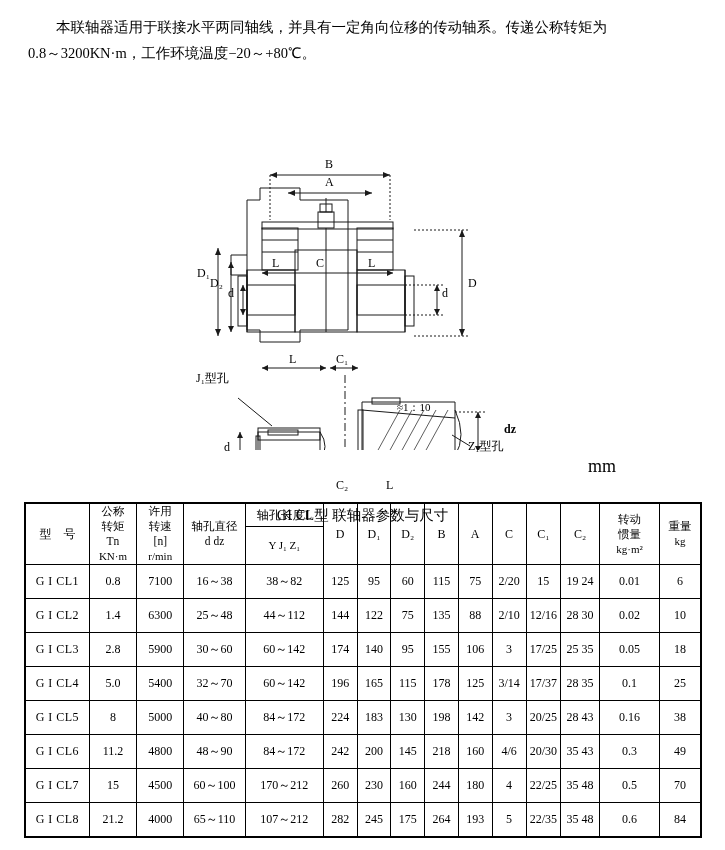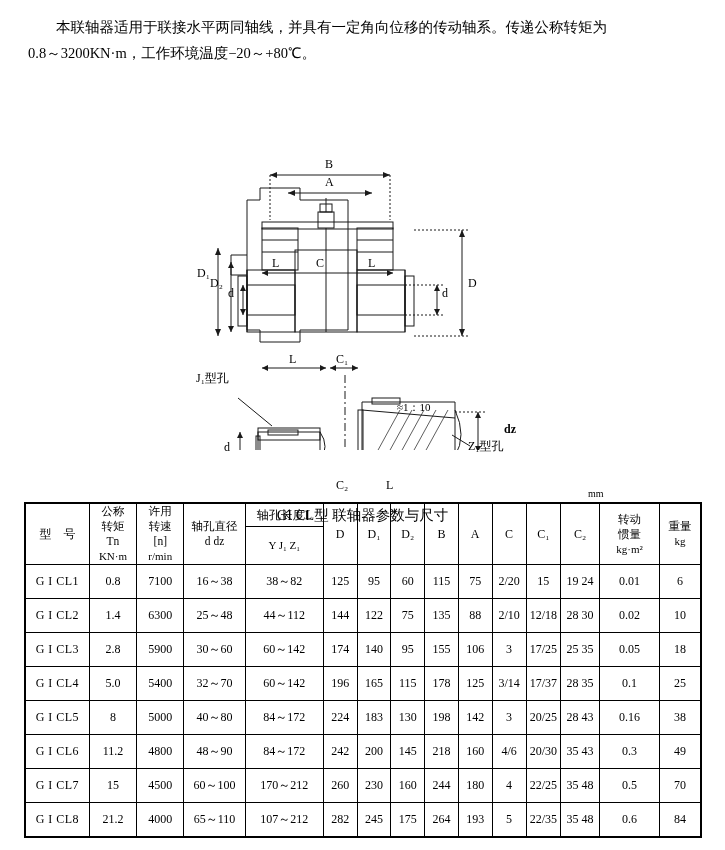--- a/index.html
+++ b/index.html
@@ -49,23 +49,23 @@
     top: 478px;
     left: 0;
     width: 725px;
     text-align: center;
     font-size: 14.5px;
     font-weight: normal;
     margin-top: 28px;
   }
   .caption-unit {
     position: absolute;
-    top: 488px;
+    top: 456px;
     left: 588px;
-    font-size: 10px;
+    font-size: 18px;
   }
 
   
   .tbl-wrap {
     position: absolute;
     left: 24px;
     top: 502px;
     width: 678px;
   }
   table.spec {
@@ -347,21 +347,21 @@
           <td>1.4</td>
           <td>6300</td>
           <td>25～48</td>
           <td>44～112</td>
           <td>144</td>
           <td>122</td>
           <td>75</td>
           <td>135</td>
           <td>88</td>
           <td class="frac">2/10</td>
-          <td class="frac">12/18</td>
+          <td class="frac">12/16</td>
           <td>28 30</td>
           <td>0.02</td>
           <td class="outer-right">10</td>
         </tr>
         <tr>
           <td class="model outer-left">G I CL3</td>
           <td>2.8</td>
           <td>5900</td>
           <td>30～60</td>
           <td>60～142</td>

